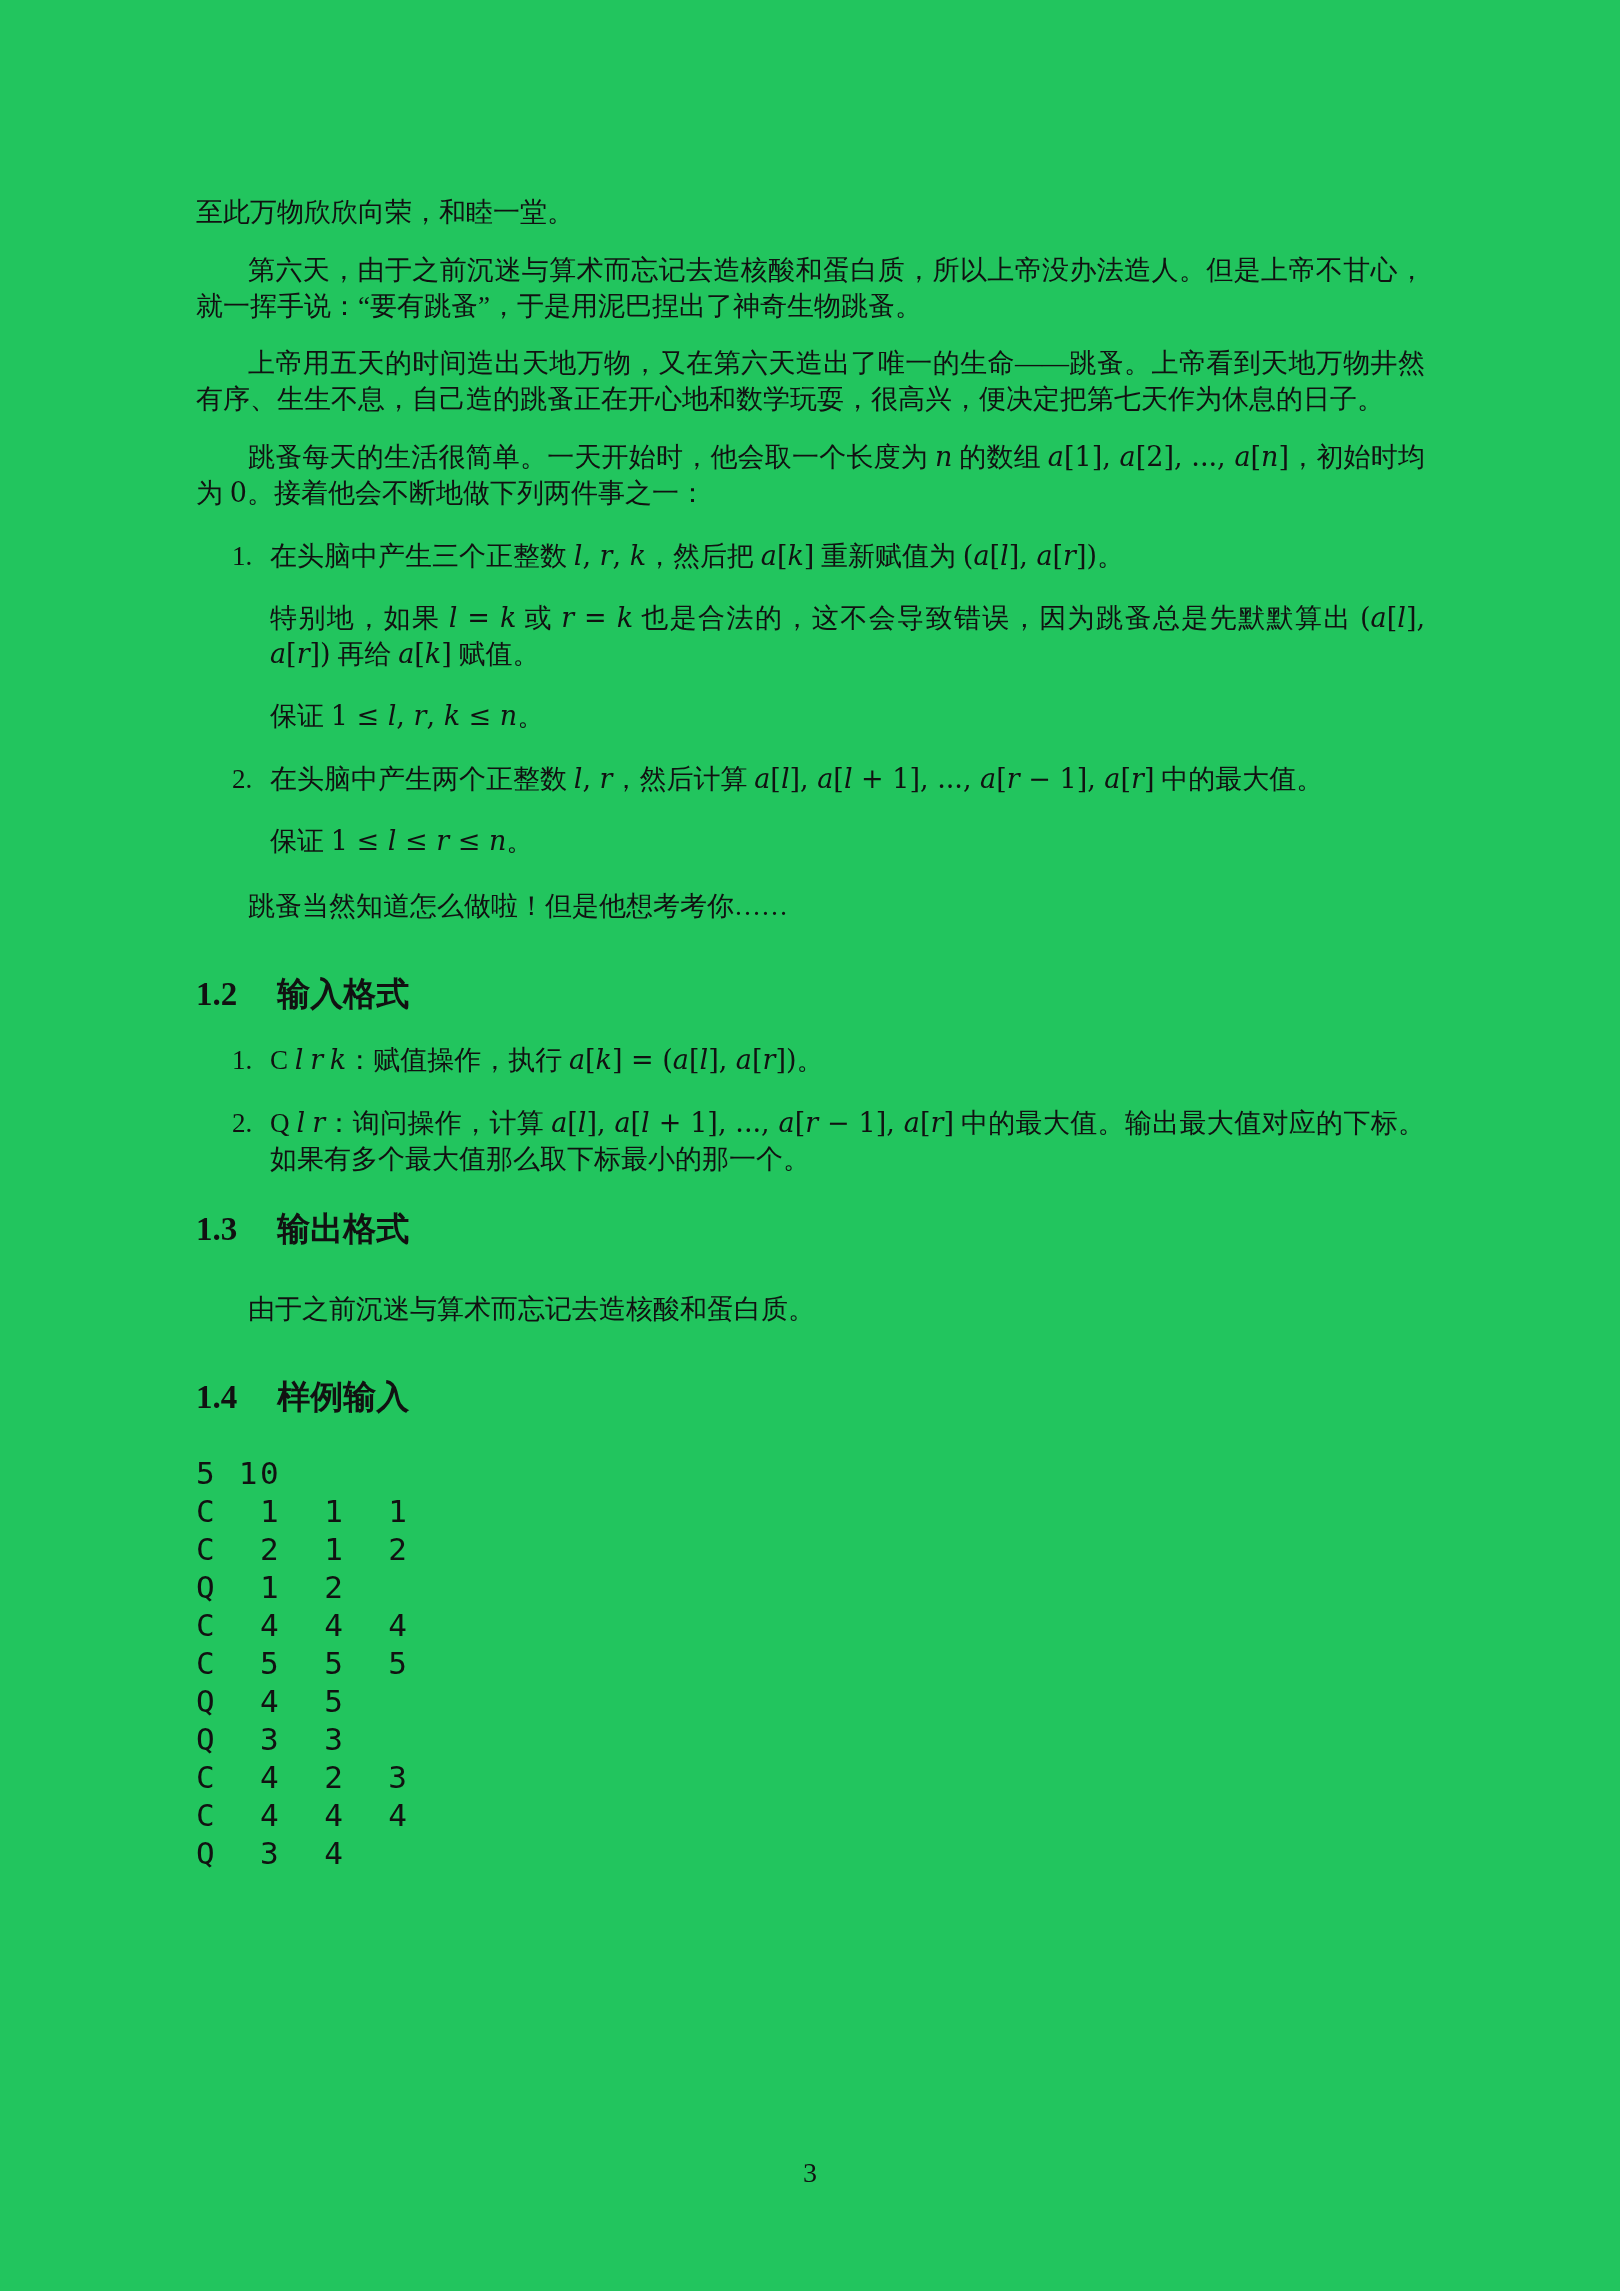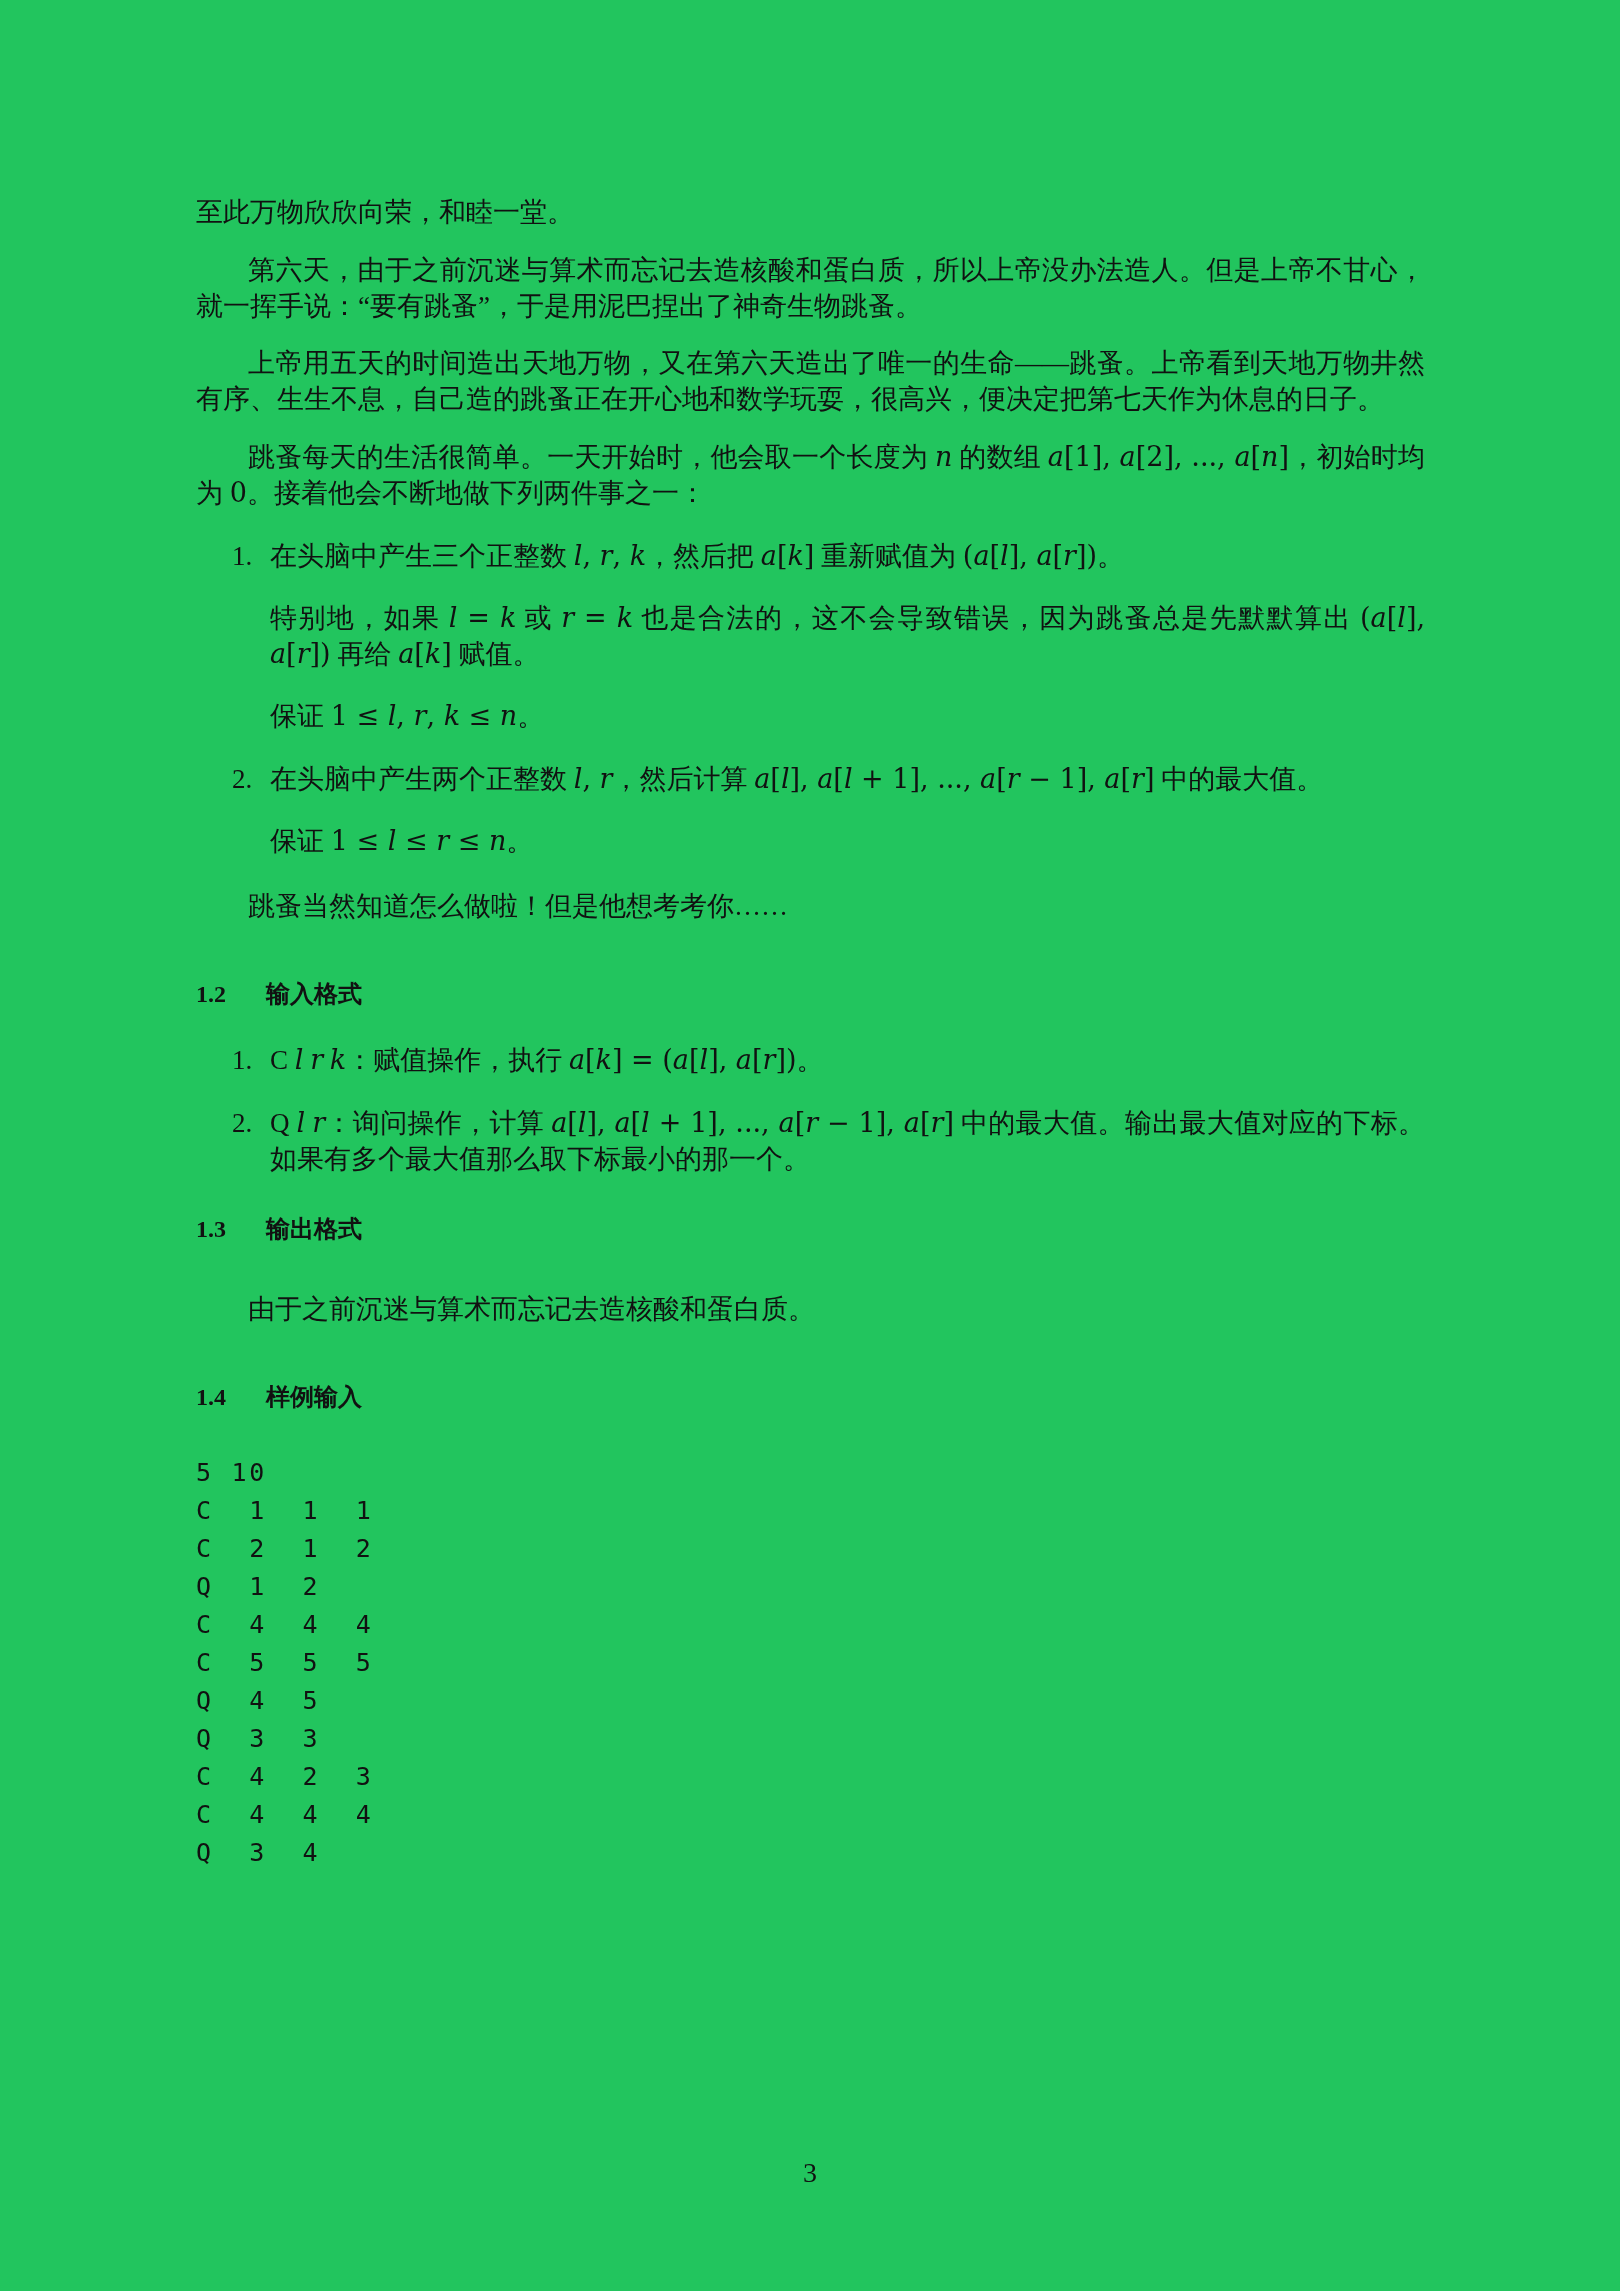--- a/index.html
+++ b/index.html
@@ -36,36 +36,36 @@
     line-height:36px;
     font-family:"Liberation Serif","DejaVu Serif",serif;
   }
   .obody .sub { margin-top:26px; }
 
   .closing { margin-top:29px; }
 
   
   h2 {
     margin-top:50px;
-    font-size:24px;
+    font-size:33px;
     line-height:41px;
     font-weight:bold;
     font-family:"Liberation Serif","DejaVu Serif",serif;
   }
   h2.mt-lg { margin-top:32px; }
   .secnum { margin-right:40px; }
 
   .after-h { margin-top:36px; }
   .p-output { margin-top:41px; }
 
   
   .code {
     margin-top:36px;
     font-family:"DejaVu Sans Mono","Liberation Mono",monospace;
-    font-size:25px;
+    font-size:31px;
     line-height:38px;
     letter-spacing:2.7px;
     white-space:pre;
     text-align:left;
   }
   .code-line { height:38px; }
 
   .pageno {
     position:absolute;
     left:0; right:0; top:2157px;

